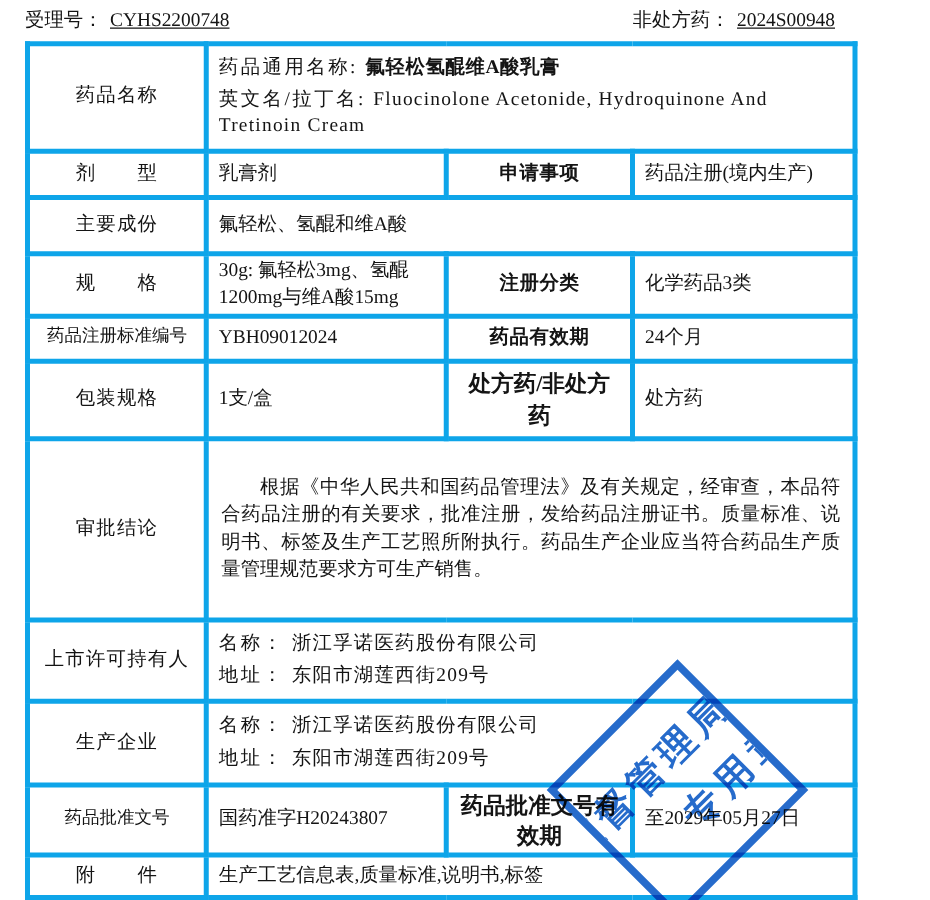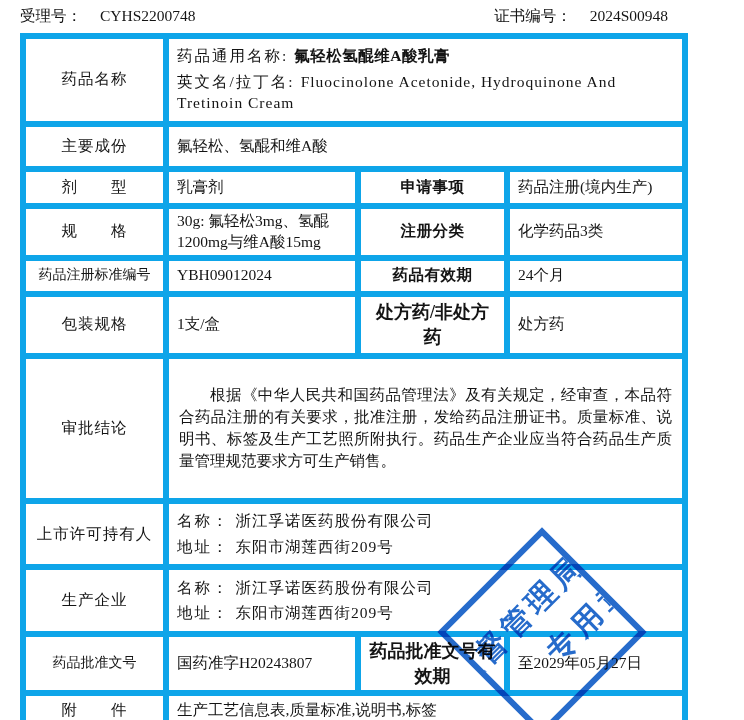--- a/index.html
+++ b/index.html
@@ -6,29 +6,29 @@
   body{
     width:744px;height:720px;overflow:hidden;position:relative;
     background:#ffffff;color:#141414;
     font-family:"Liberation Serif","DejaVu Serif",serif;
   }
   
   .meta-row{
     position:absolute;left:20px;top:6px;width:648px;
     display:flex;justify-content:space-between;font-size:15.5px;
   }
-  .meta-item .v{margin-left:18px;}
+  .meta-item .v{margin-left:6px;text-decoration:underline;}
 
   
   table.cert{
     position:absolute;left:20px;top:33px;width:662px;
     border-collapse:collapse;table-layout:fixed;
   }
   table.cert td{
-    border:6px solid #0ea5e9;vertical-align:middle;
+    border:4px solid #0ea5e9;vertical-align:middle;
     font-size:15.5px;padding:2px 8px;line-height:1.35;
     overflow:hidden;
   }
   td.lbl{
     font-weight:normal;text-align:center;font-size:17px;padding:2px 3px;
     letter-spacing:1px;
   }
   td.lbl.long{font-size:14px;letter-spacing:0;}
   td.hdr{
     font-weight:bold;text-align:center;font-size:16px;padding:2px 2px;
@@ -62,21 +62,21 @@
   .stamp-line2{font-size:30px;letter-spacing:6px;white-space:nowrap;margin-left:86px;margin-top:8px;}
 </style>
 </head>
 <body>
 
 <div class="meta-row">
   <div class="meta-item">
     <span>受理号：</span><span class="v">CYHS2200748</span>
   </div>
   <div class="meta-item">
-    <span>证书编号：</span><span class="v">2024S00948</span>
+    <span>非处方药：</span><span class="v">2024S00948</span>
   </div>
 </div>
 
 <table class="cert">
   <colgroup>
     <col style="width:143px">
       <col style="width:192px">
       <col style="width:149px">
       <col style="width:178px">
   </colgroup>
@@ -85,29 +85,29 @@
     <td class="lbl">药品名称</td>
     <td colspan="3">
       <div class="cellline">
         <span class="sublbl">药品通用名称:</span><span class="subval bold">氟轻松氢醌维A酸乳膏</span>
       </div>
       <div class="cellline">
         <span class="sublbl">英文名/拉丁名:</span><span class="subval">Fluocinolone Acetonide, Hydroquinone And Tretinoin Cream</span>
       </div>
     </td>
   </tr>
-  <tr style="height:45px">
-    <td class="lbl">主要成份</td>
-    <td colspan="3">氟轻松、氢醌和维A酸</td>
-  </tr>
   <tr style="height:37px">
     <td class="lbl">剂　　型</td>
     <td>乳膏剂</td>
     <td class="hdr">申请事项</td>
     <td>药品注册(境内生产)</td>
+  </tr>
+  <tr style="height:45px">
+    <td class="lbl">主要成份</td>
+    <td colspan="3">氟轻松、氢醌和维A酸</td>
   </tr>
   <tr style="height:50px">
     <td class="lbl">规　　格</td>
     <td>30g: 氟轻松3mg、氢醌1200mg与维A酸15mg</td>
     <td class="hdr">注册分类</td>
     <td>化学药品3类</td>
   </tr>
   <tr style="height:36px">
     <td class="lbl long">药品注册标准编号</td>
     <td>YBH09012024</td>

